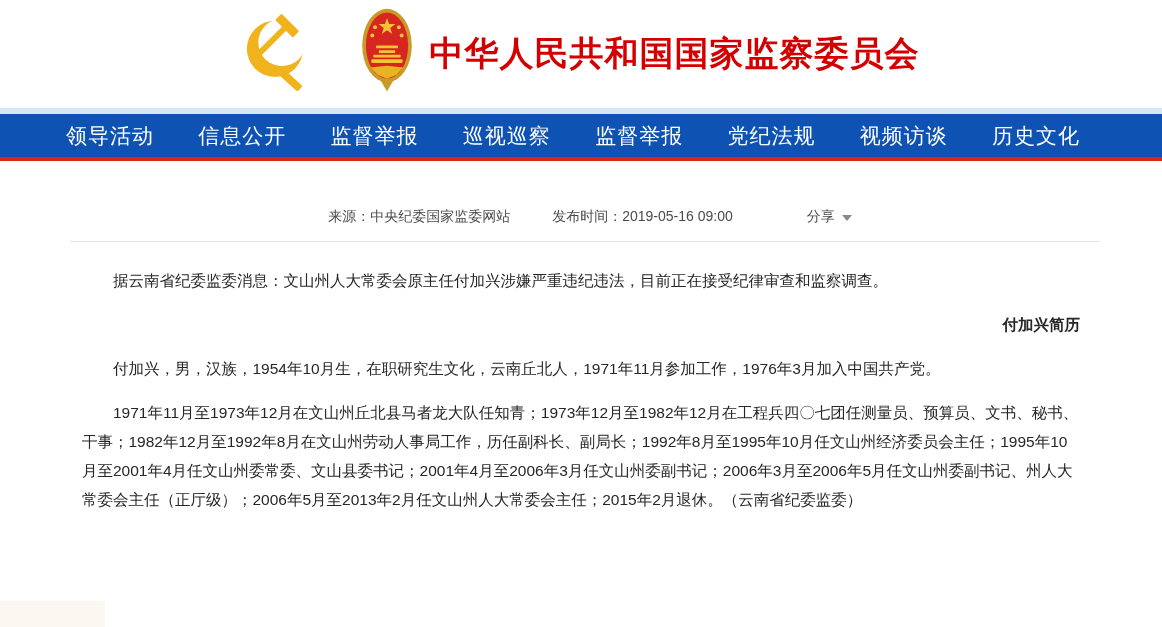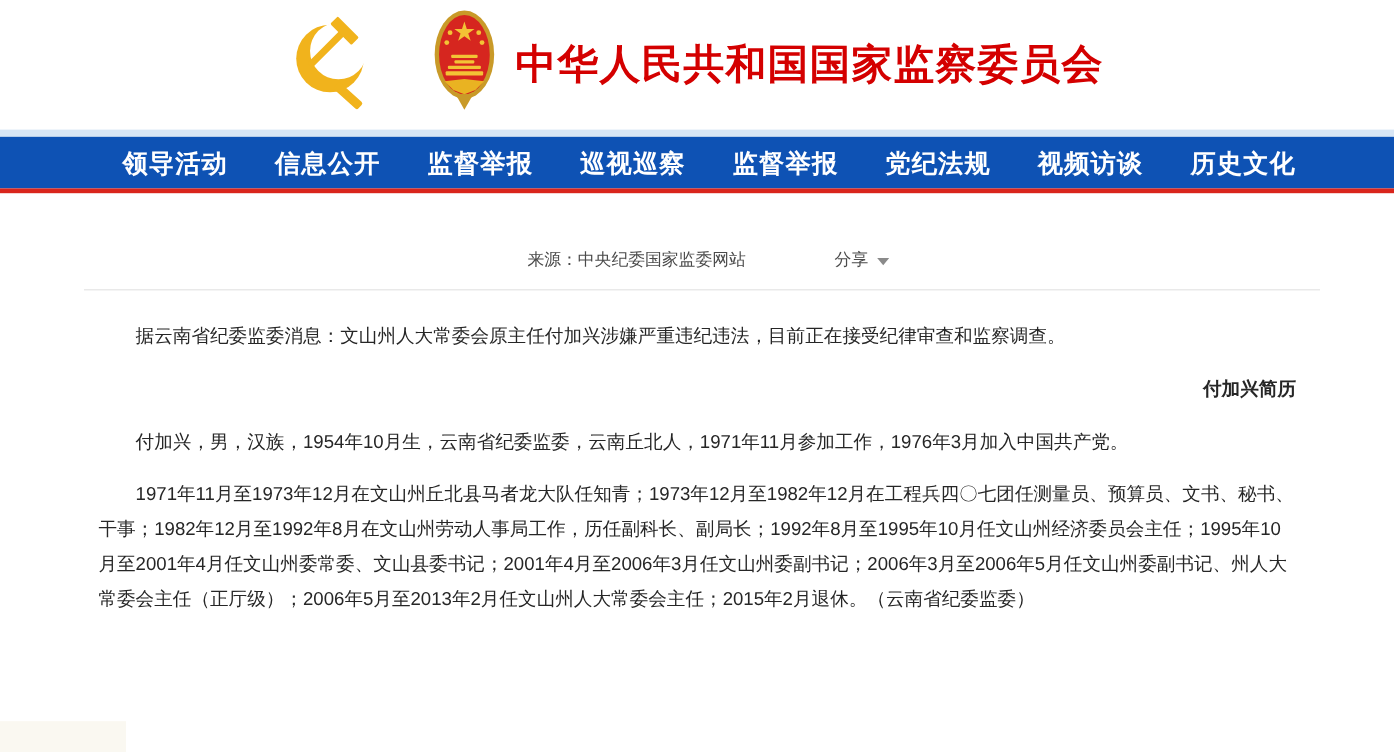--- a/index.html
+++ b/index.html
@@ -38,26 +38,25 @@
     height: 43px;
     background: #0e52b4;
     display: flex;
     align-items: center;
     justify-content: space-between;
     padding: 0 82px 0 66px;
   }
   .nav-item {
     color: #ffffff;
     font-size: 21px;
-    font-weight: bold;
+    font-weight: normal;
     letter-spacing: 1px;
     text-decoration: none;
     white-space: nowrap;
     cursor: pointer;
-    margin-left: 36px;
   }
   .red-line { height: 4px; background: #d9251c; }
 
   
   .content { padding-top: 26px; }
 
   .breadcrumb {
     display: flex;
     align-items: center;
     gap: 11px;
@@ -181,30 +180,31 @@
 </nav>
 
 <div class="red-line"></div>
 
 <main class="content">
 
 
 
   <div class="meta">
     <span>来源：中央纪委国家监委网站</span>
+    <span>发布时间：2019-05-16 09:00</span>
     <span class="share">
       <span>分享</span>
       <span class="caret-down"></span>
     </span>
   </div>
 
   <hr class="divider">
 
   <article class="article-body">
     <p>据云南省纪委监委消息：文山州人大常委会原主任付加兴涉嫌严重违纪违法，目前正在接受纪律审查和监察调查。</p>
     <p class="subheading">付加兴简历</p>
-    <p>付加兴，男，汉族，1954年10月生，云南省纪委监委，云南丘北人，1971年11月参加工作，1976年3月加入中国共产党。</p>
+    <p>付加兴，男，汉族，1954年10月生，在职研究生文化，云南丘北人，1971年11月参加工作，1976年3月加入中国共产党。</p>
     <p>1971年11月至1973年12月在文山州丘北县马者龙大队任知青；1973年12月至1982年12月在工程兵四〇七团任测量员、预算员、文书、秘书、干事；1982年12月至1992年8月在文山州劳动人事局工作，历任副科长、副局长；1992年8月至1995年10月任文山州经济委员会主任；1995年10月至2001年4月任文山州委常委、文山县委书记；2001年4月至2006年3月任文山州委副书记；2006年3月至2006年5月任文山州委副书记、州人大常委会主任（正厅级）；2006年5月至2013年2月任文山州人大常委会主任；2015年2月退休。（云南省纪委监委）</p>
   </article>
 
 </main>
 
 <div class="bg-patch"></div>
 
 </body></html>

